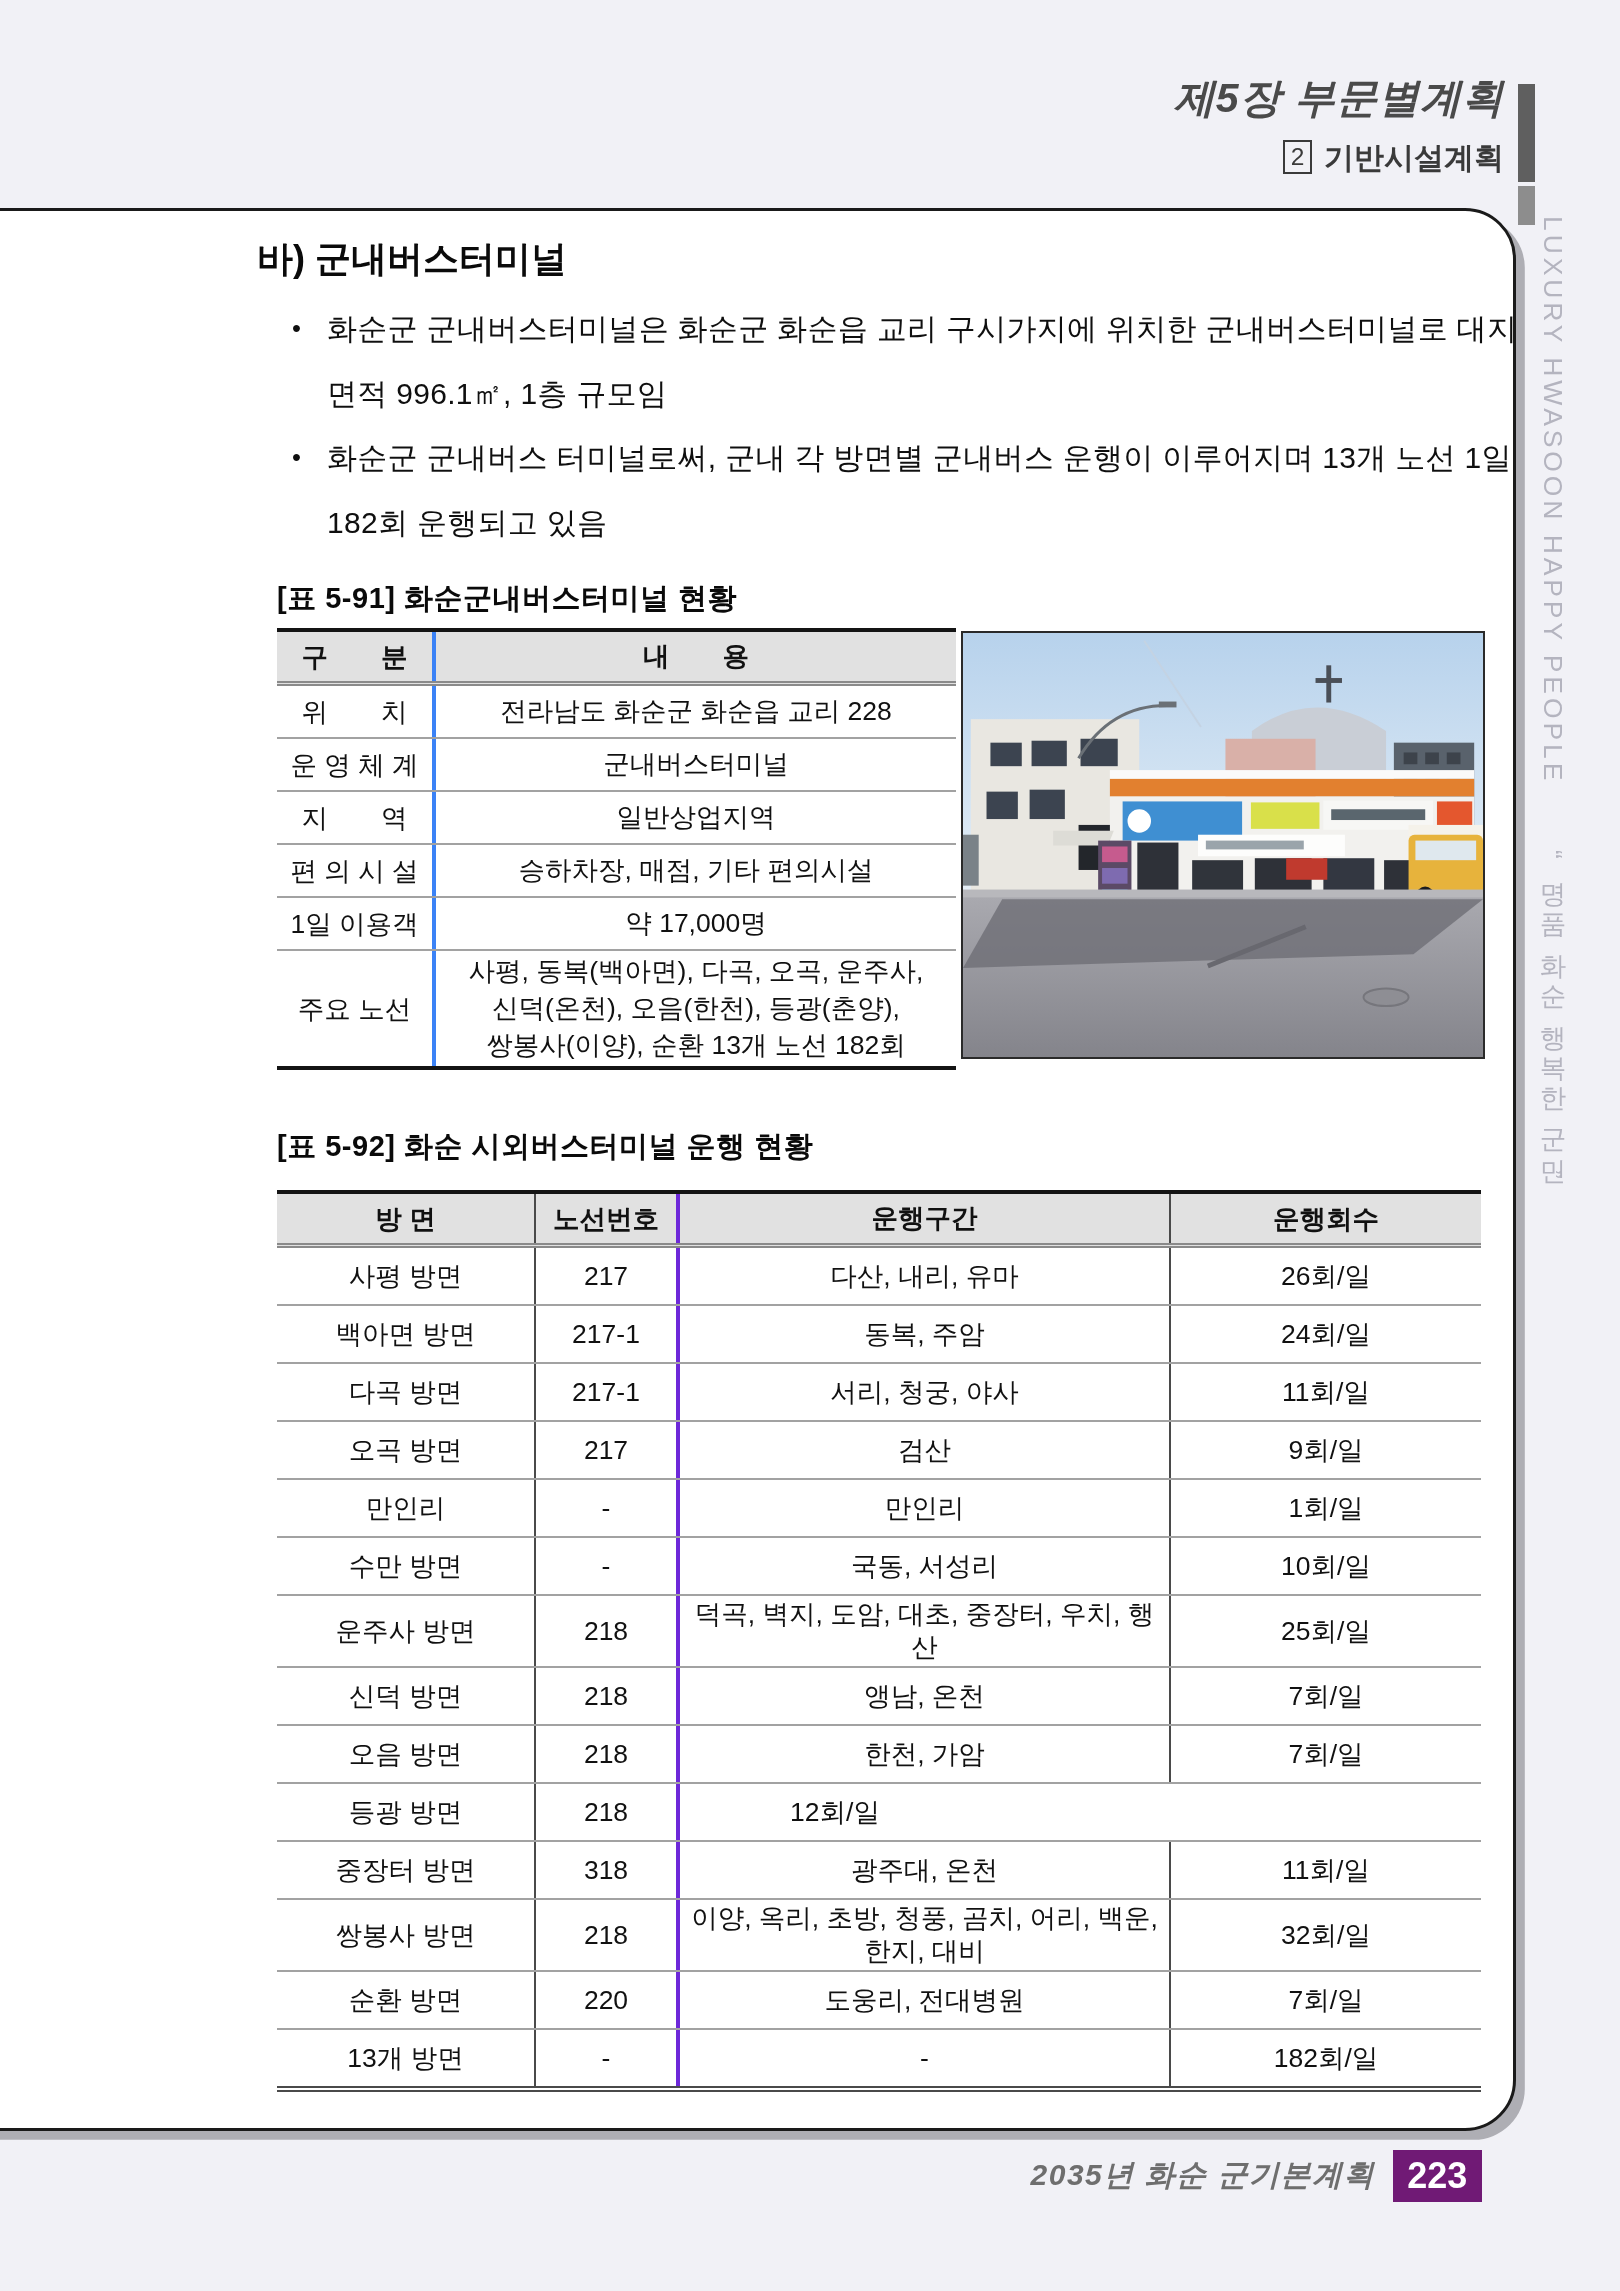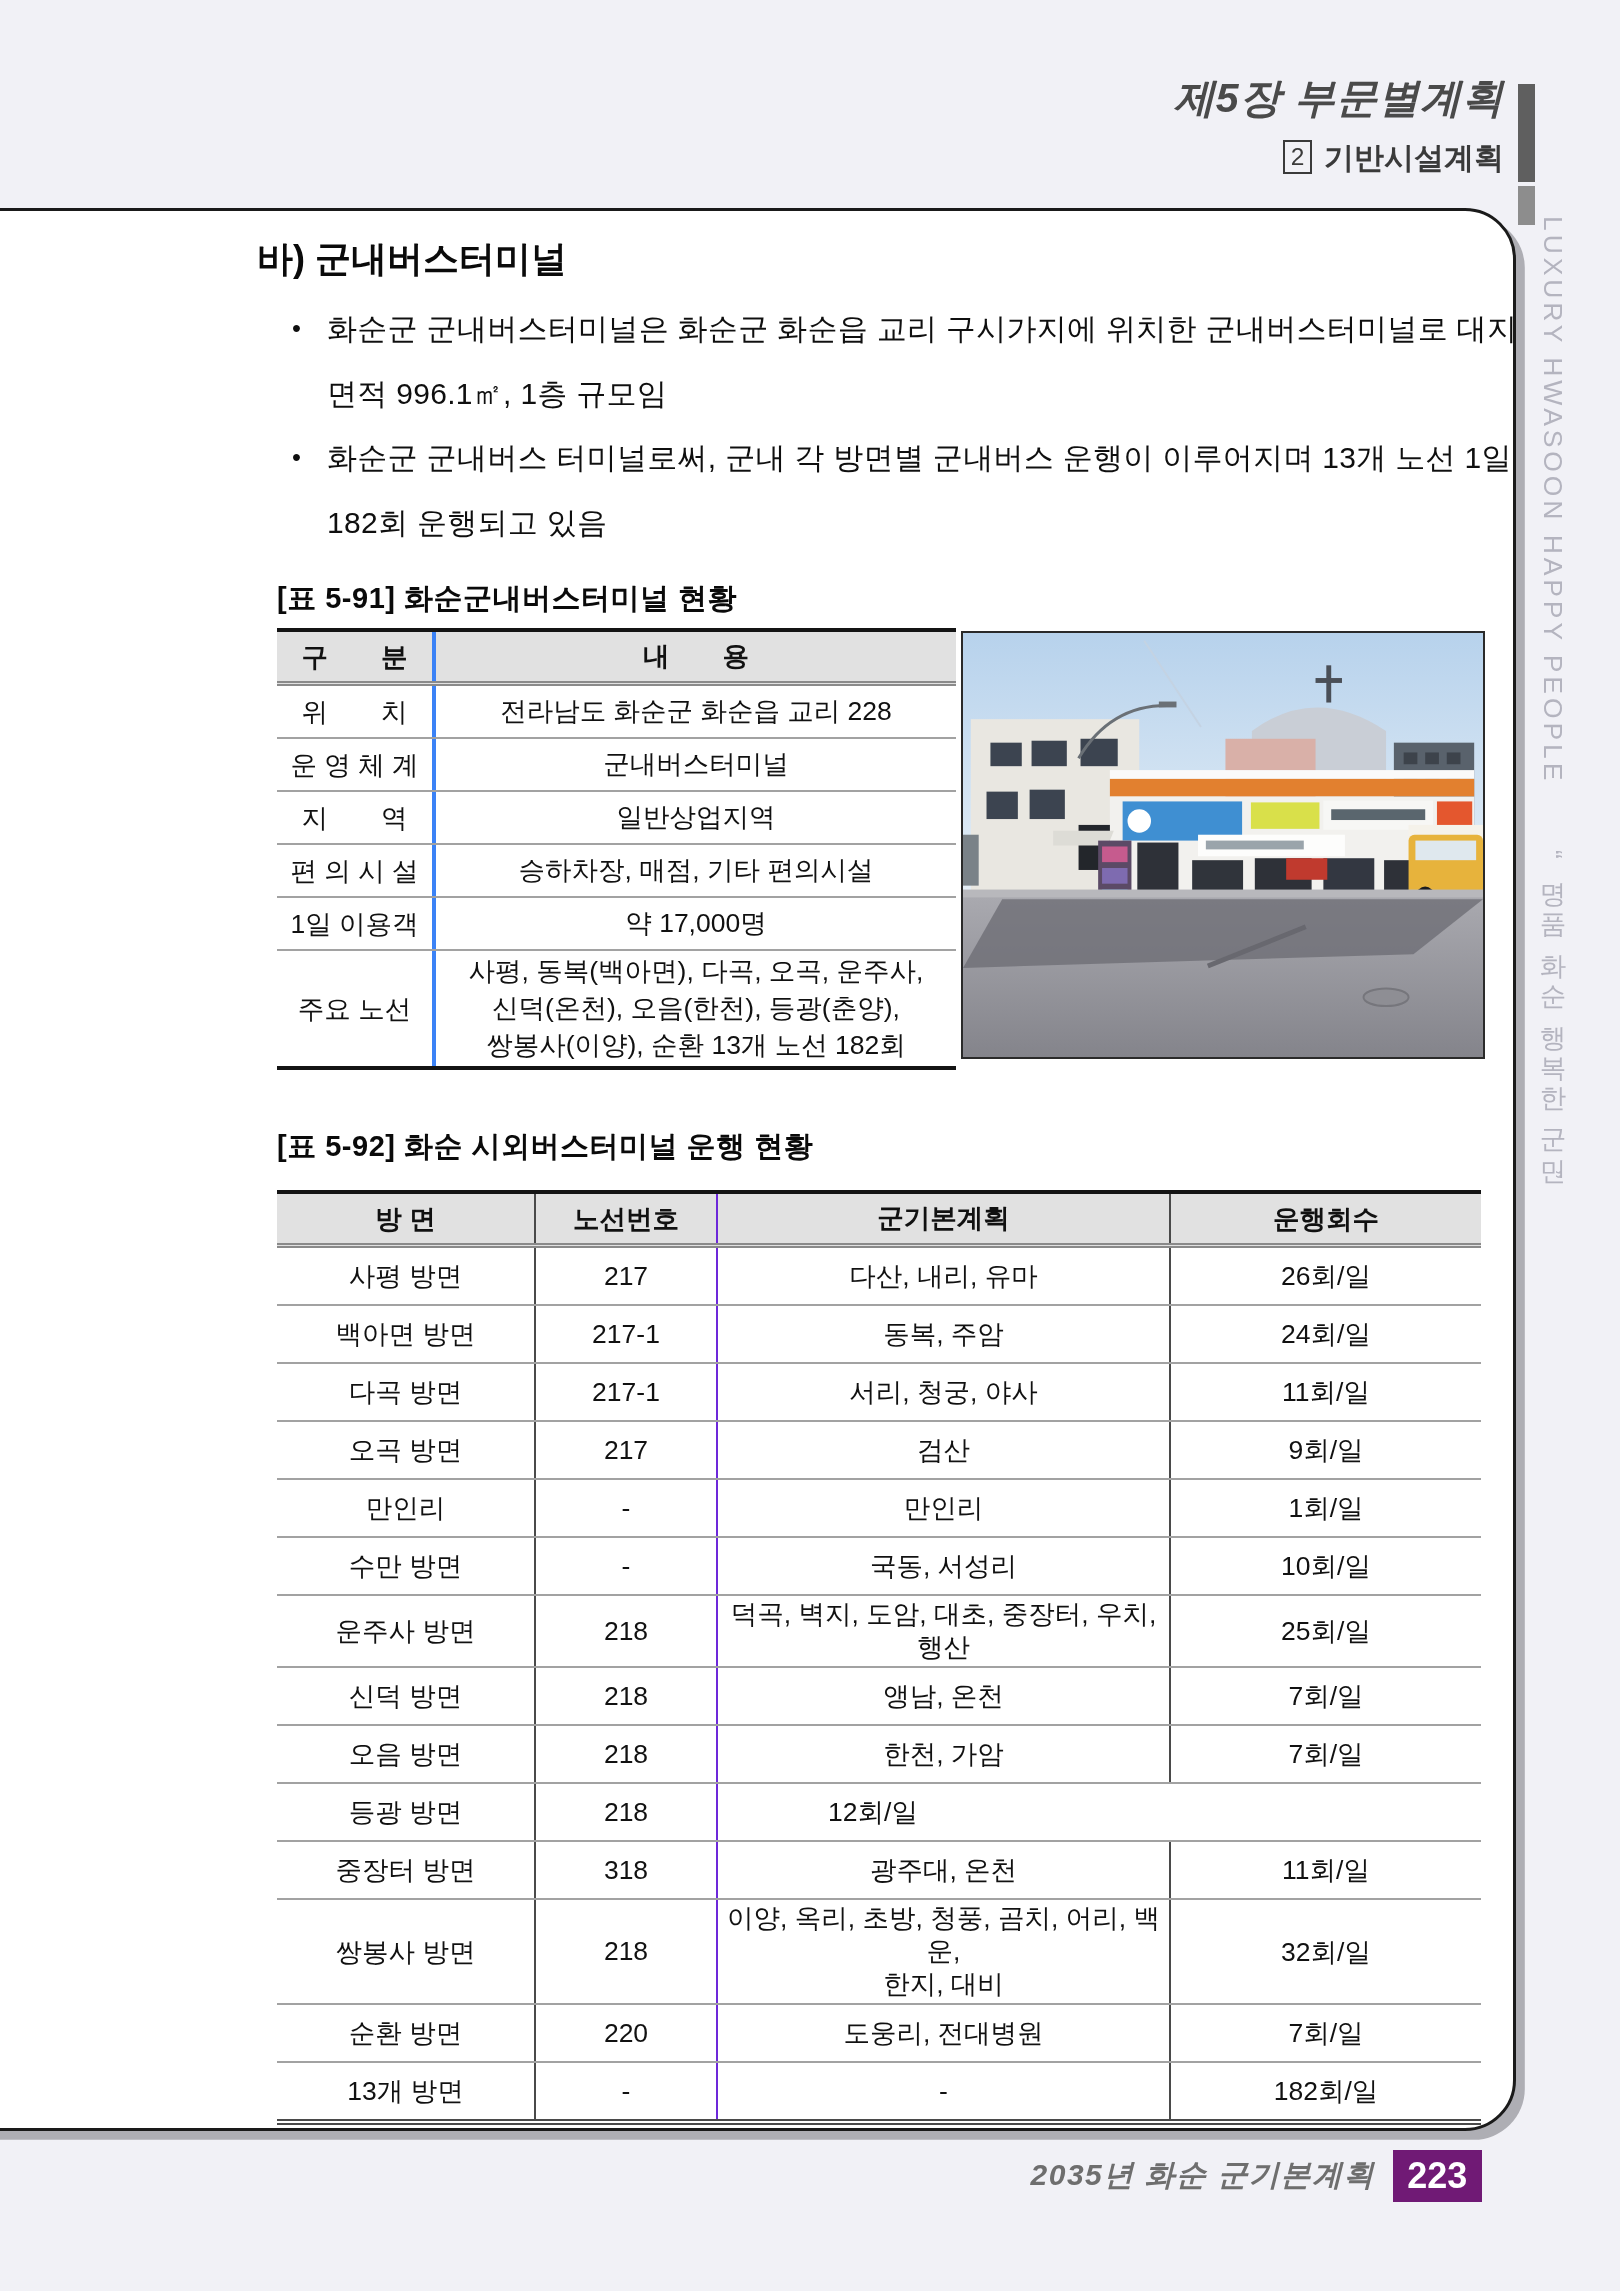--- a/index.html
+++ b/index.html
@@ -51,21 +51,21 @@
   .ktable .tcell{display:flex; align-items:center; justify-content:center; text-align:center; white-space:pre-line; padding:2px 5.9px; box-sizing:border-box;}
   .t1{left:277px; top:628px; width:679px; border-bottom:4.9px solid #141414;}
   .t1 .hrow .tcell{min-height:49px;}
   .t1 .brow .tcell{min-height:51px;}
   .t1 .c0{width:159px; flex:none; border-right:4px solid #3b82f6;}
   .t1 .c1{flex:1; line-height:37px;}
   .t2{left:277px; top:1190px; width:1204px; border-bottom:6.9px double #4a4a4a;}
   .t2 .hrow .tcell{min-height:49px;}
   .t2 .brow .tcell{min-height:56px;}
   .t2 .c0{width:259px; flex:none; border-right:2px solid #4a4a4a;}
-  .t2 .c1{width:182px; flex:none; border-right:2px solid #6d28d9;}
+  .t2 .c1{width:144px; flex:none; border-right:4px solid #6d28d9;}
   .t2 .c2{flex:1; border-right:2px solid #4a4a4a; line-height:33px;}
   .t2 .c3{width:310px; flex:none;}
   
   .photo{position:absolute; left:961px; top:631px; width:520px; height:424px; border:2px solid #2a2a2a; overflow:hidden; background:#cfe0ef;}
   .photo svg{display:block;}
   
   .footer{position:absolute; top:2150px; right:138px; display:flex; align-items:center;}
   .ft-title{font-size:30px; font-style:italic; font-weight:bold; color:#6e6e6e; letter-spacing:1.5px;}
   .pgbox{margin-left:17.6px; background:#701a75; color:#ffffff; font-size:36px; font-weight:bold; padding:4.9px 14.7px;}
 </style>
@@ -213,21 +213,21 @@
       <ellipse cx="432" cy="372" rx="23" ry="9" fill="#8e8e94" stroke="#76767c" stroke-width="2"></ellipse>
     </svg>
   </div>
 
   <div class="tcap cap2">[표 5-92] 화순 시외버스터미널 운행 현황</div>
 
   <div class="ktable t2">
     <div class="hrow">
       <div class="tcell c0">방 면</div>
       <div class="tcell c1">노선번호</div>
-      <div class="tcell c2">군기본계획</div>
+      <div class="tcell c2">운행구간</div>
       <div class="tcell c3">운행회수</div>
     </div>
     <div>
         <div class="trow brow">
           <div class="tcell c0">사평 방면</div>
           <div class="tcell c1">217</div>
           <div class="tcell c2">다산, 내리, 유마</div>
           <div class="tcell c3">26회/일</div>
         </div>
         <div class="trow brow">

